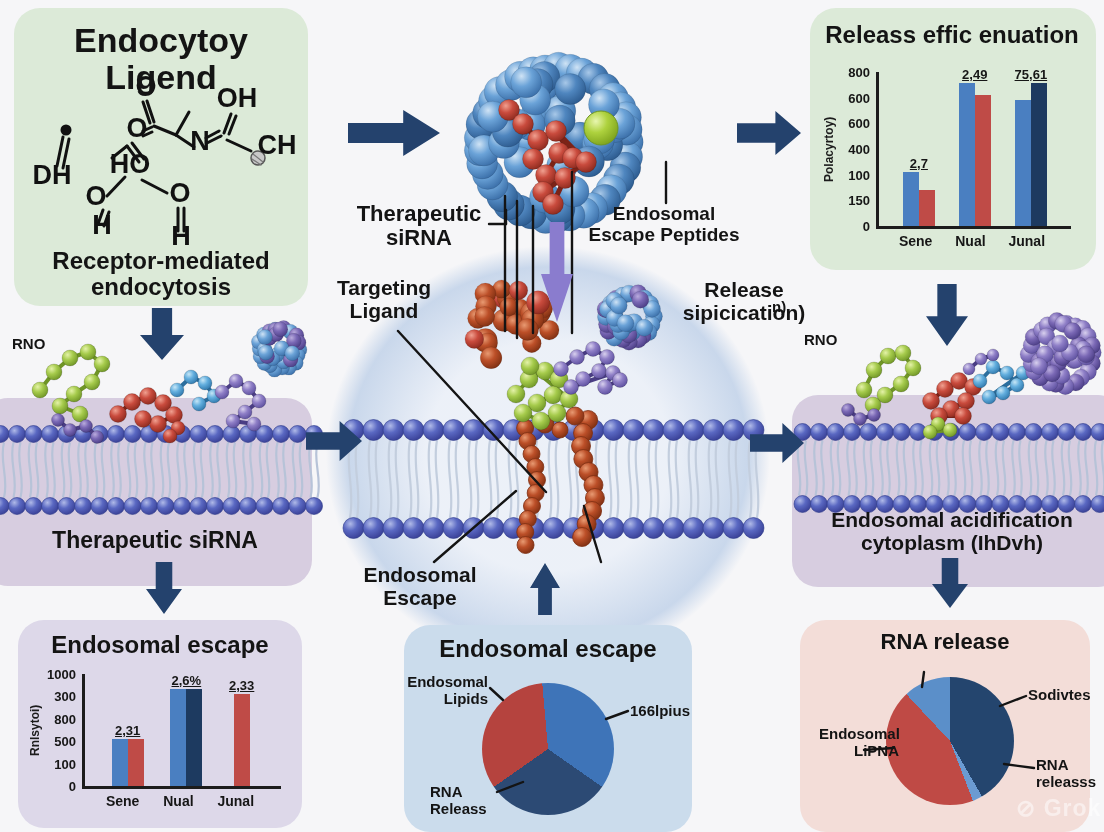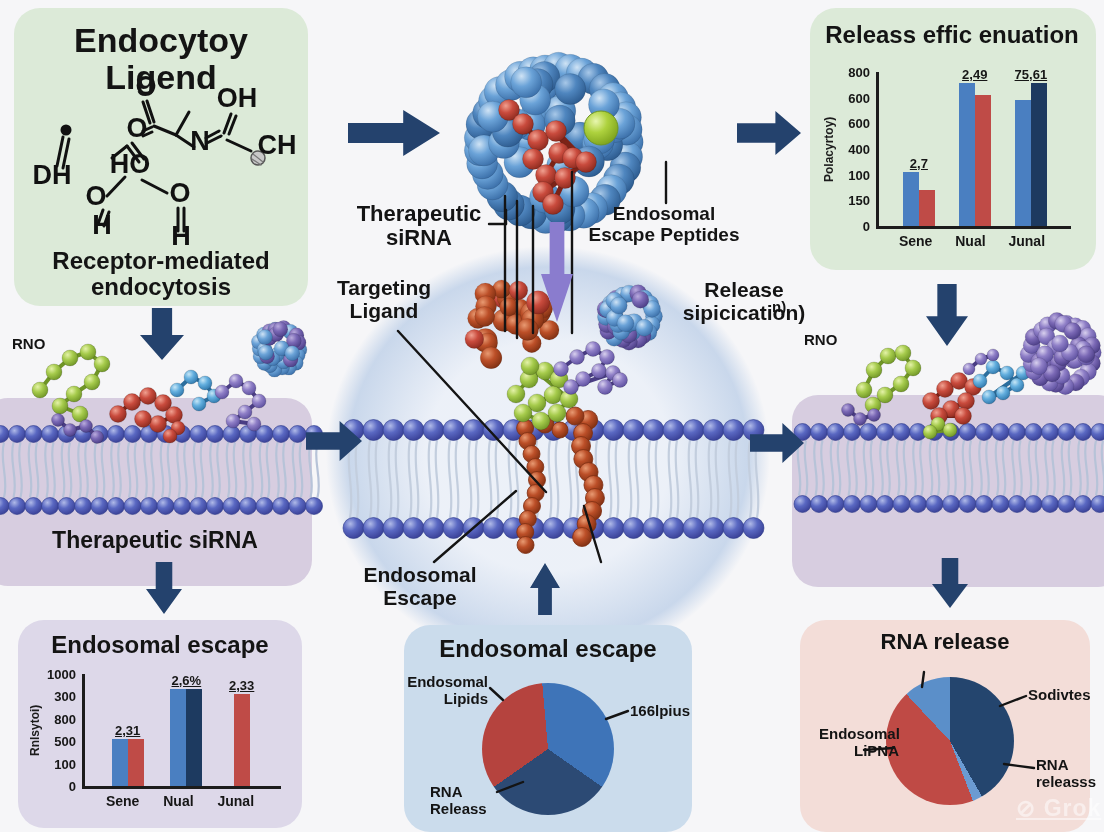--- a/index.html
+++ b/index.html
@@ -823,20 +823,24 @@
 
   <div class="lbl" style="left:12px;top:336px;font-size:15px;">RNO</div>
   <div class="lbl ctr" style="left:40px;top:528px;width:230px;font-size:23px;">Therapeutic siRNA</div>
 
   <div class="lbl ctr" style="left:328px;top:276px;width:112px;font-size:21px;">Targeting Ligand</div>
   <div class="lbl ctr" style="left:668px;top:278px;width:152px;font-size:21px;">Release sipicication)</div>
   <div class="lbl ctr" style="left:352px;top:563px;width:136px;font-size:21px;">Endosomal Escape</div>
 
   <div class="lbl" style="left:804px;top:332px;font-size:15px;">RNO</div>
   <div class="lbl" style="left:772px;top:299px;font-size:15px;">n)</div>
+  <div class="lbl ctr" style="left:820px;top:508px;width:264px;font-size:21px;">
+    <div>Endosomal acidification</div>
+    <div>cytoplasm (IhDvh)</div>
+  </div>
 
   <div class="lbl ctr" style="left:40px;top:632px;width:240px;font-size:24px;">Endosomal escape</div>
   <div class="lbl ctr" style="left:420px;top:636px;width:256px;font-size:24px;">Endosomal escape</div>
   <div class="lbl ctr" style="left:816px;top:630px;width:258px;font-size:22px;">RNA release</div>
 
   <div class="callout" style="left:406px;top:674px;width:82px;text-align:right;">Endosomal Lipids</div>
   <div class="callout" style="left:630px;top:703px;width:70px;">166lpius</div>
   <div class="callout" style="left:430px;top:784px;width:64px;text-align:left;">RNA Releass</div>
 
   <div class="callout" style="left:1028px;top:687px;width:66px;">Sodivtes</div>
@@ -932,14 +936,14 @@
         <div class="bc-x" style="width: 196px;">
           <span class="category-label">Sene</span>
           <span class="category-label">Nual</span>
           <span class="category-label">Junal</span>
         </div>
       </div>
     </div>
   <div class="pie" style="left: 482px; top: 683px; width: 132px; height: 132px; background: conic-gradient(from -5deg, rgb(62, 116, 184) 0deg, rgb(62, 116, 184) 130deg, rgb(44, 74, 116) 130deg, rgb(44, 74, 116) 240deg, rgb(181, 67, 62) 240deg, rgb(181, 67, 62) 360deg);"></div>
   <div class="pie" style="left: 886px; top: 677px; width: 128px; height: 128px; background: conic-gradient(rgb(36, 69, 110) 0deg, rgb(36, 69, 110) 150deg, rgb(107, 155, 210) 150deg, rgb(107, 155, 210) 159deg, rgb(191, 74, 69) 159deg, rgb(191, 74, 69) 317deg, rgb(91, 143, 201) 317deg, rgb(91, 143, 201) 360deg);"></div>
 
-  <div id="watermark" style="left:1016px;top:795px;text-decoration:underline;">⊘ Grok</div>
+  <div id="watermark" style="left:1016px;top:795px;">⊘ Grok</div>
 </div>
 
 </body></html>

